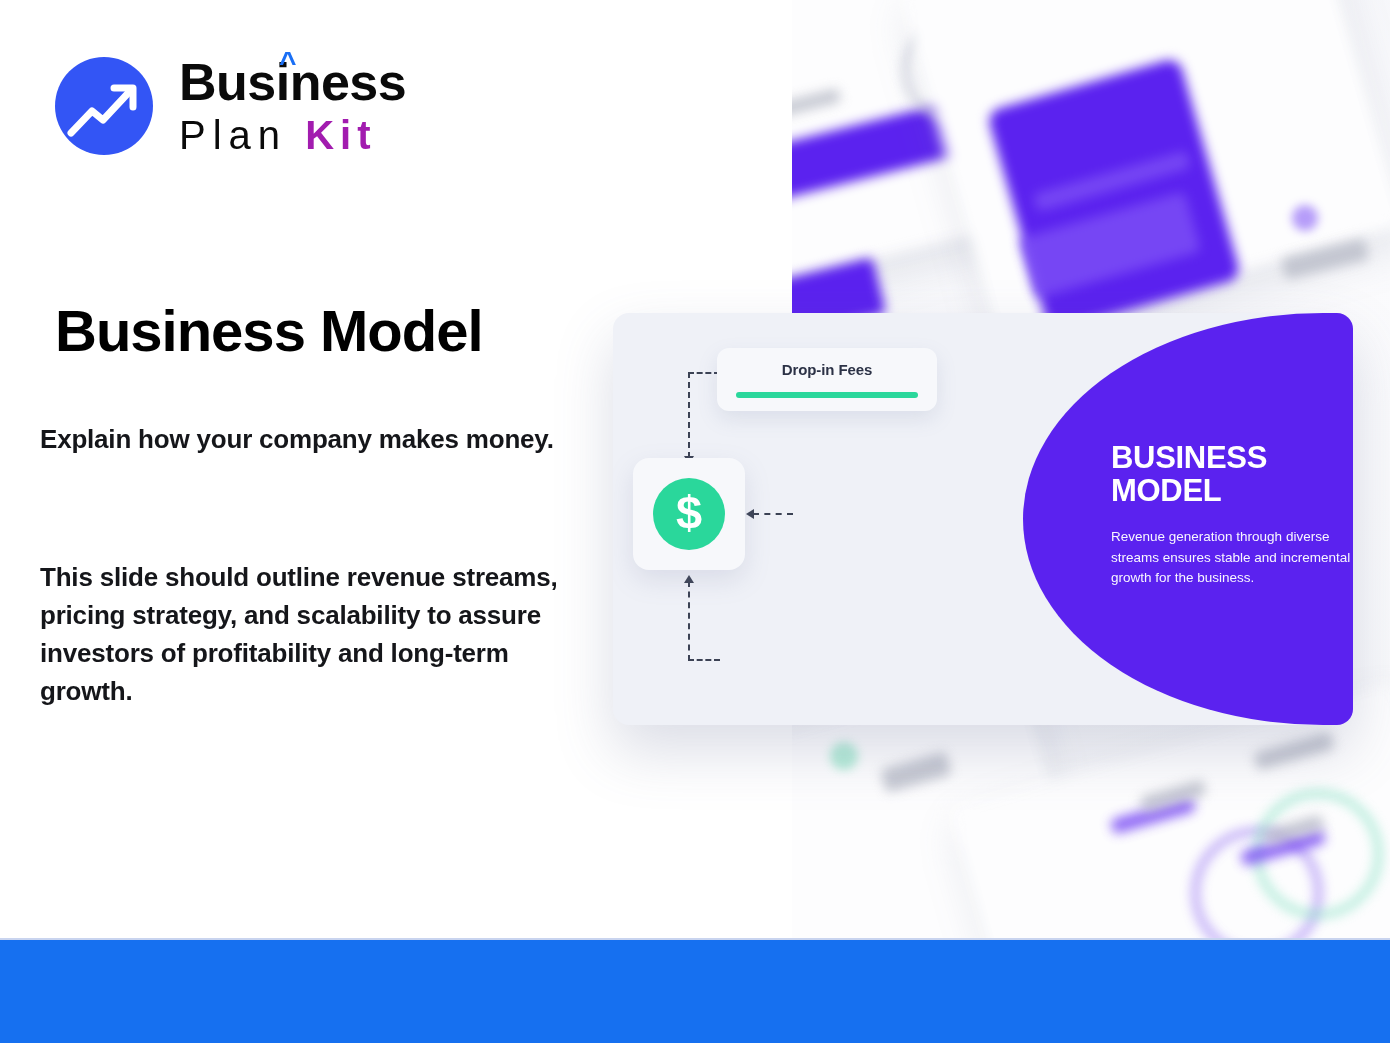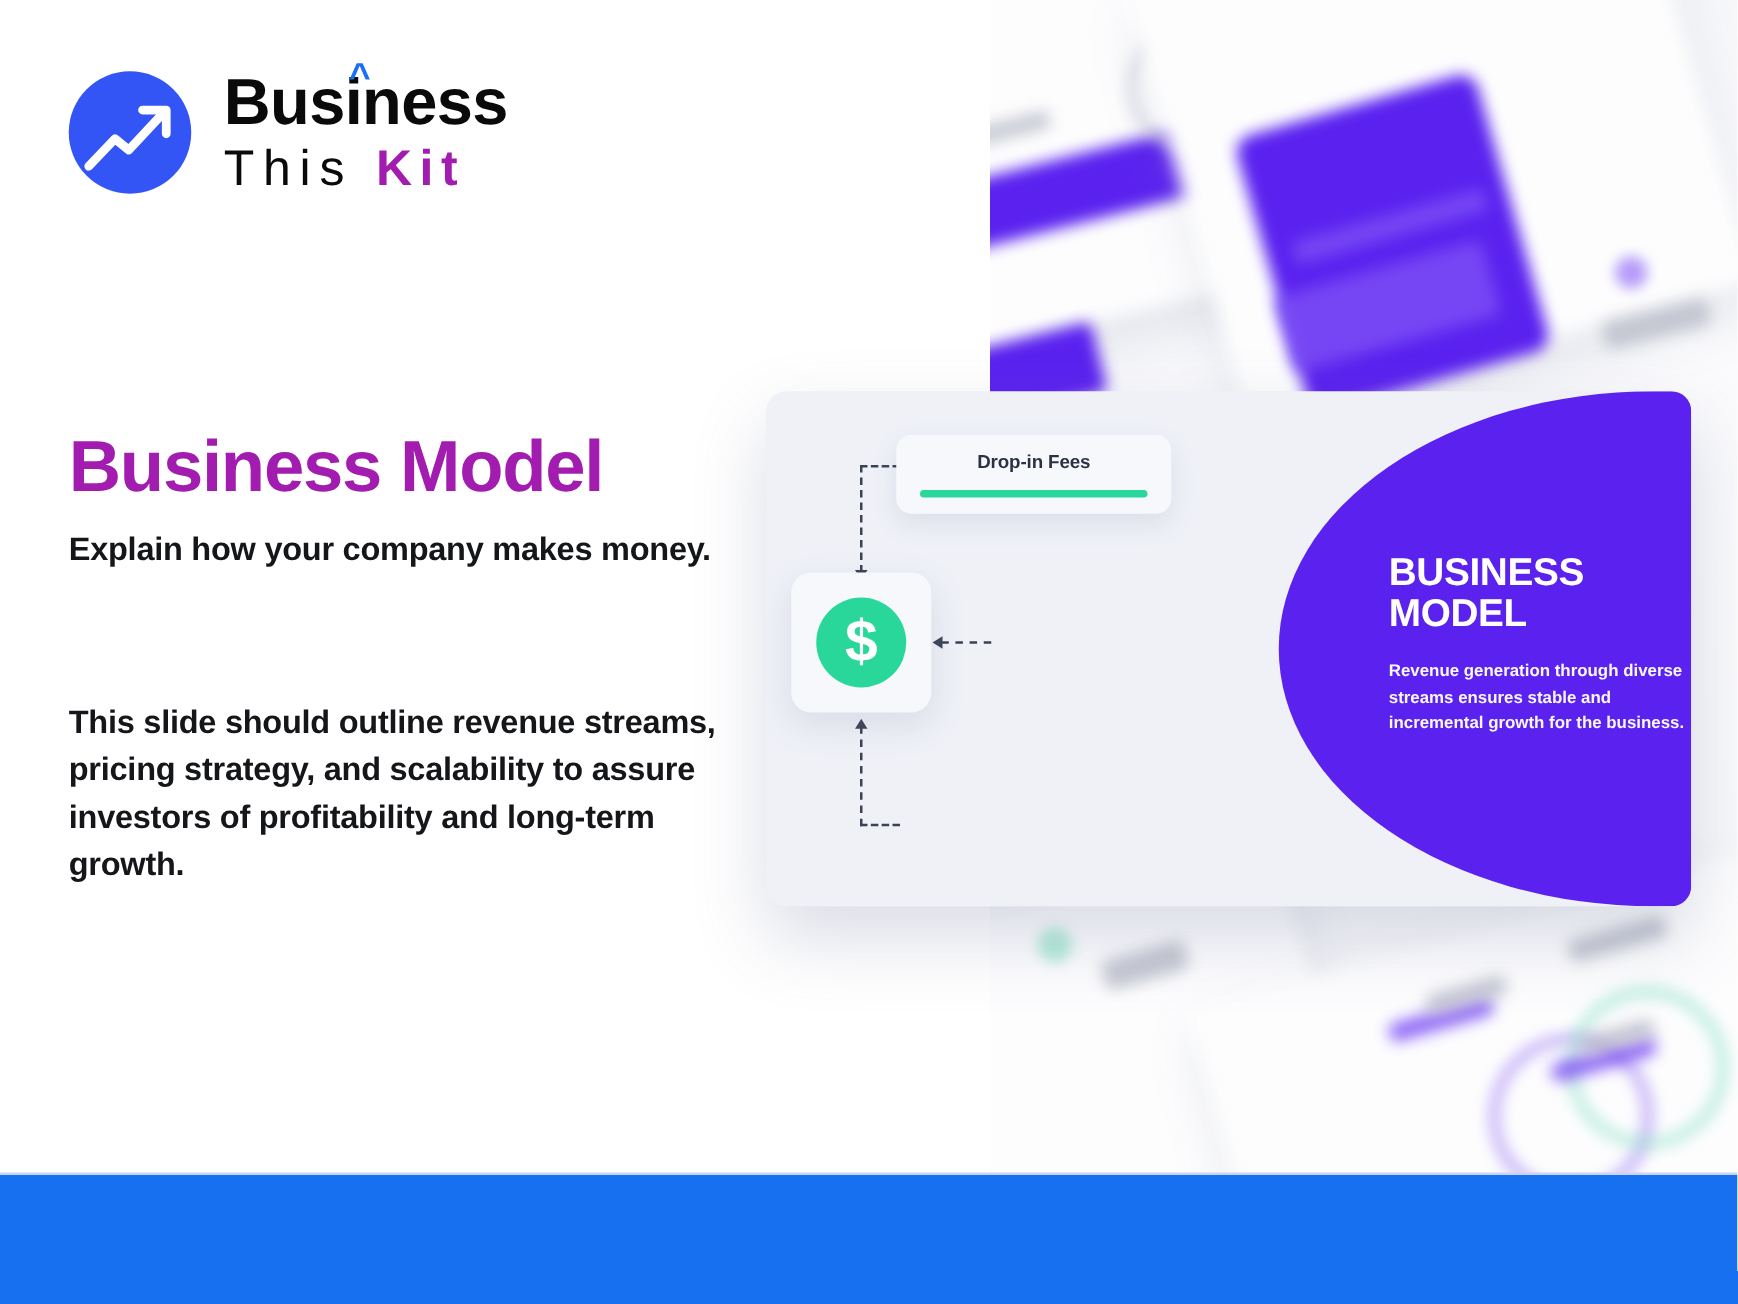--- a/index.html
+++ b/index.html
@@ -32,25 +32,25 @@
     color:#1a6ff5; line-height:1;
   }
   .logo-l2{
     font-size:40px; font-weight:500; color:#0a0a0a; letter-spacing:7px;
     margin-top:7px; white-space:nowrap;
   }
   .logo-l2 .kit{ color:#a21caf; font-weight:700; letter-spacing:6px; }
 
   .page-title{
     position:absolute; left:55px; top:297px;
-    font-size:58px; font-weight:700; color:#a21caf; letter-spacing:-1px;margin-top:43px;
+    font-size:58px; font-weight:700; color:#000000; letter-spacing:-1px;
   }
 
   .body-p{
-    position:absolute; left:55px; width:520px;
+    position:absolute; left:40px; width:520px;
     font-size:26px; font-weight:700; color:#15161a; line-height:1.46;
     letter-spacing:-0.2px;
   }
   .body-p.p1{ top:421px; }
   .body-p.p2{ top:534px;margin-top:25px; }
 
   
   .photo-pane{
     position:absolute; left:792px; top:0; width:598px; height:940px;
     background:linear-gradient(160deg,#f3f4f8 0%,#fbfbfd 40%,#f7f8fa 100%);
@@ -123,21 +123,21 @@
     background:#5b22ef; border-radius:300px 0 0 300px / 206px 0 0 206px;
     overflow:hidden;
   }
   .pp-inner{ position:absolute; left:88px; top:128px; width:252px; }
   .pp-title{
     font-size:31px; font-weight:700; color:#ffffff; line-height:1.08;
     letter-spacing:-0.3px;
   }
   .pp-body{
     margin-top:19px; font-size:13.5px; color:#ffffff; line-height:1.53;
-    opacity:.96; width:245px;font-weight:bold;
+    opacity:.96; width:245px;
   }
 
   
   .footer-bar{
     position:absolute; left:0; top:940px; width:1390px; height:103px;
     background:#1670f0; z-index:40;
   }
   .footer-hair{
     position:absolute; left:0; top:938px; width:1390px; height:2px;
     background:#c9d4ef; z-index:39;
@@ -154,21 +154,21 @@
         <path d="M16 76 L37 54 L48 63 L76 33" stroke="#ffffff" stroke-width="7" fill="none" stroke-linecap="round" stroke-linejoin="round"></path>
         <path d="M59 31 L78 31 L78 50" stroke="#ffffff" stroke-width="7" fill="none" stroke-linecap="round" stroke-linejoin="round"></path>
       </svg>
     </div>
     <div class="logo-text">
       <div class="logo-l1">
         <span>Business</span>
         <span class="logo-hat">^</span>
       </div>
       <div class="logo-l2">
-        <span>This</span>
+        <span>Plan</span>
         <span class="kit">Kit</span>
       </div>
     </div>
   </div>
 
   <h1 class="page-title">Business Model</h1>
 
   <p class="body-p p1">Explain how your company makes money.</p>
   <p class="body-p p2">This slide should outline revenue streams, pricing strategy, and scalability to assure investors of profitability and long-term growth.</p>
 </div>

